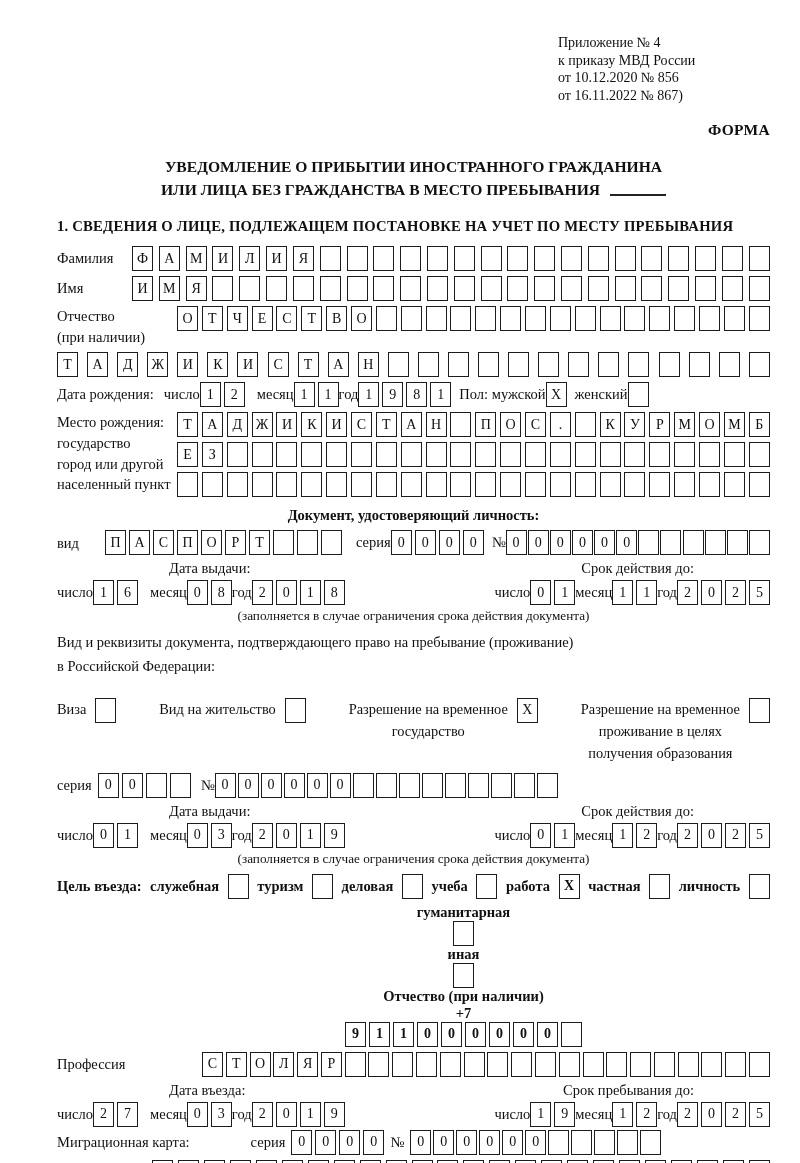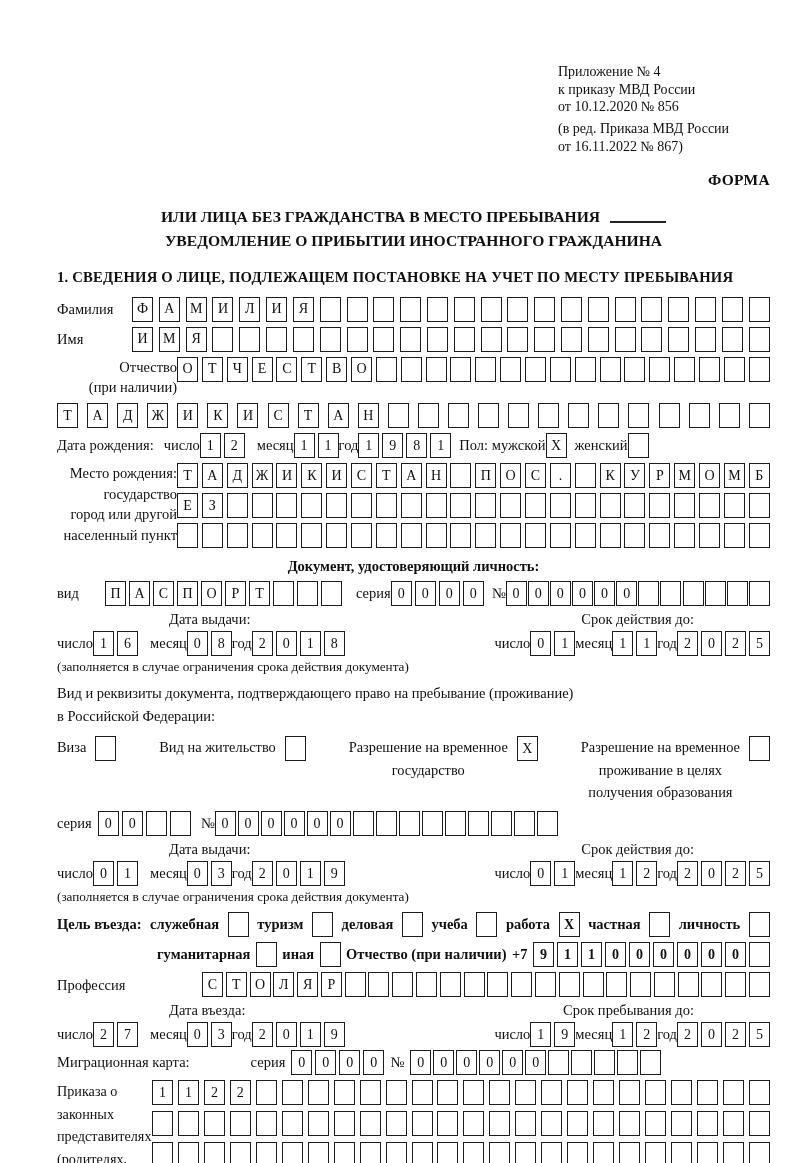--- a/index.html
+++ b/index.html
@@ -1,33 +1,33 @@
 <!DOCTYPE html>
 <html><head>
 <meta charset="utf-8">
 <style>
   html,body{margin:0;padding:0;background:#fff;}
   body{font-family:"Liberation Serif","DejaVu Serif",serif;color:#101010;}
   .page{position:relative;width:800px;height:1163px;box-sizing:border-box;
         padding:34px 30px 0 57px;overflow:hidden;background:#fff;}
 
   
-  .hdr{margin-left:auto;width:212px;font-size:14px;line-height:1.26;margin-top:29px;}
+  .hdr{margin-left:auto;width:212px;font-size:14px;line-height:1.26;}
   .hdr .sub{margin-top:4px;}
   .forma{text-align:right;font-weight:bold;font-size:15.5px;margin-top:16px;letter-spacing:.3px;}
 
   
   .title{text-align:center;font-weight:bold;font-size:15.6px;line-height:1.5;margin-top:16px;}
   .blankline{display:inline-block;width:56px;border-bottom:2px solid #222;height:3px;
              margin-left:10px;transform:translateY(1px);}
   .sec{font-weight:bold;font-size:14.7px;margin:17px 0 11px;letter-spacing:.2px;}
 
   
   .row{display:flex;align-items:center;margin-bottom:5px;font-size:14.5px;}
-  .row.top{align-items:flex-start;text-align:right;}
+  .row.top{align-items:flex-start;}
   .spread{justify-content:space-between;font-weight:bold;}
   .lblcol{flex:0 0 auto;line-height:1.42;}
   .w75{width:75px;}  .w120{width:120px;}  .w145{width:145px;}  .w48{width:48px;}
   .lbl{flex:0 0 auto;margin:0 0;}
   .lbl.first{margin-left:0;}
 
   
   .cells{display:flex;justify-content:space-between;flex:1 1 auto;min-width:0;}
   .cells.fit{flex:0 0 auto;gap:3px;justify-content:flex-start;}
   .cells.tight{gap:2px;}
@@ -37,58 +37,57 @@
   .stack{flex:1 1 auto;min-width:0;}
   .stack .cells{width:100%;margin-bottom:5px;}
 
   
   .dochead{text-align:center;font-weight:bold;font-size:14.5px;margin:2px 0 6px;}
   .dtitles{display:flex;font-size:14.5px;margin-bottom:3px;}
   .dtitles .t1{margin-left:112px;}
   .dtitles .t2{margin-left:auto;margin-right:76px;}
   .dates{display:flex;justify-content:space-between;align-items:center;margin-bottom:3px;font-size:14.5px;}
   .dgroup{display:flex;align-items:center;}
-  .note{text-align:left;font-size:13.2px;margin:0 0 7px;}
+  .note{text-align:center;font-size:13.2px;margin:0 0 7px;}
 
   .intro{font-size:14.5px;line-height:1.6;}
   .opts{display:flex;align-items:flex-start;justify-content:space-between;
-        font-size:14.4px;margin:8px 0 8px;}
+        font-size:14.4px;margin:20px 0 8px;}
   .opt{display:flex;align-items:flex-start;gap:9px;}
   .opt .ol{text-align:center;line-height:1.55;}
 
-  .indent100{margin-left:100px;}
+  .indent100{margin-left:100px;flex-direction:column;}
   .mig .lbl{margin-right:6px;}
   .gap55{margin-left:55px;}
 
   
   .reps{display:flex;align-items:flex-start;margin-top:3px;font-size:14.2px;}
   .reps .lblcol{width:95px;line-height:1.58;}
   .rrows{flex:1 1 auto;min-width:0;}
   .rrows .cells{width:100%;margin-bottom:6px;}
   .repnote{font-size:13.2px;text-align:center;margin-top:9px;}
 </style>
 </head>
 <body>
 
 <div class="page">
 
   <div class="hdr">
     <div>Приложение № 4</div>
     <div>к приказу МВД России</div>
     <div>от 10.12.2020 № 856</div>
-    <div class="sub">(в ред. Приказа МВД России</div>
     <div>от 16.11.2022 № 867)</div>
   </div>
   <div class="forma">ФОРМА</div>
 
   <div class="title">
+    <div>УВЕДОМЛЕНИЕ О ПРИБЫТИИ ИНОСТРАННОГО ГРАЖДАНИНА</div>
     <div>
       <span>ИЛИ ЛИЦА БЕЗ ГРАЖДАНСТВА В МЕСТО ПРЕБЫВАНИЯ</span><span class="blankline"></span>
     </div>
-    <div>УВЕДОМЛЕНИЕ О ПРИБЫТИИ ИНОСТРАННОГО ГРАЖДАНИНА</div>
   </div>
 
   <div class="sec">1. СВЕДЕНИЯ О ЛИЦЕ, ПОДЛЕЖАЩЕМ ПОСТАНОВКЕ НА УЧЕТ ПО МЕСТУ ПРЕБЫВАНИЯ</div>
 
   <div class="row">
     <div class="lblcol w75">Фамилия</div>
     <div class="cells">
         <span class="cell">Ф</span>
         <span class="cell">А</span>
         <span class="cell">М</span>

